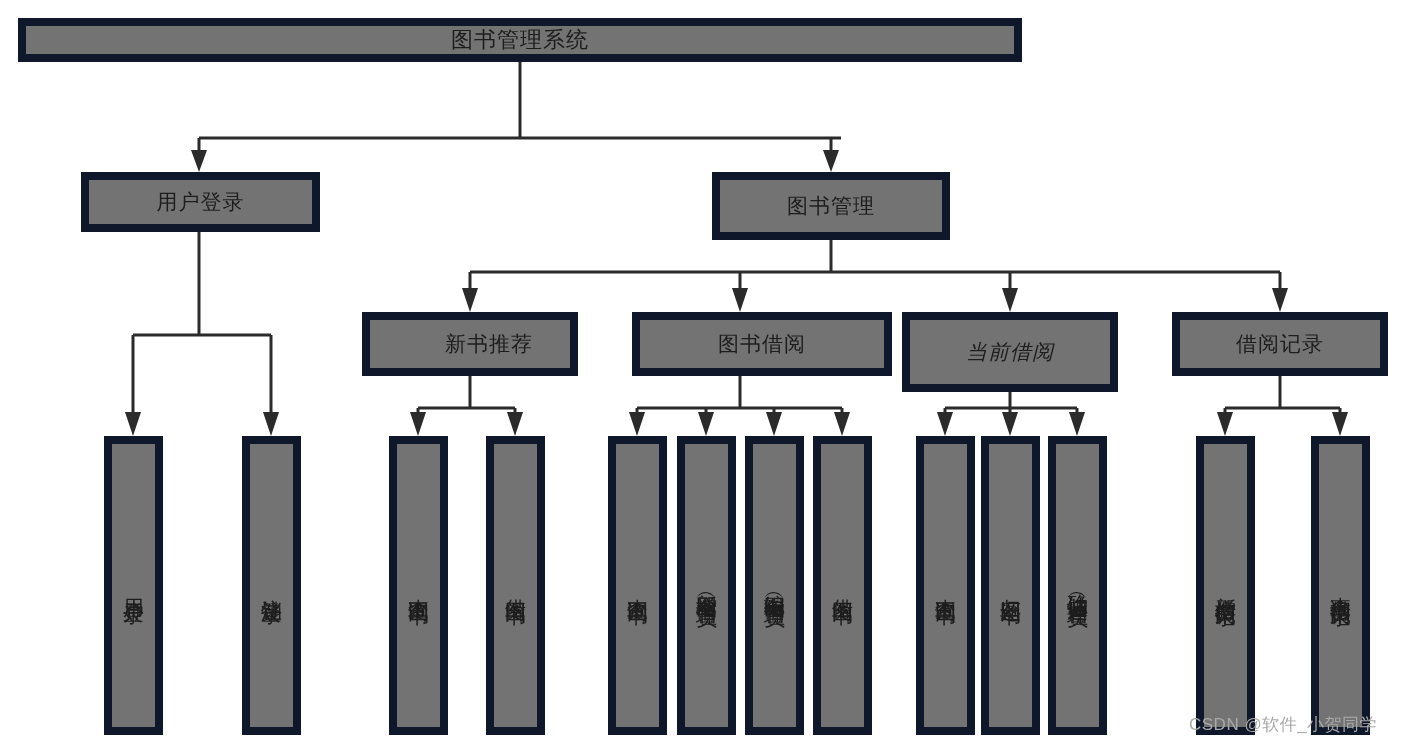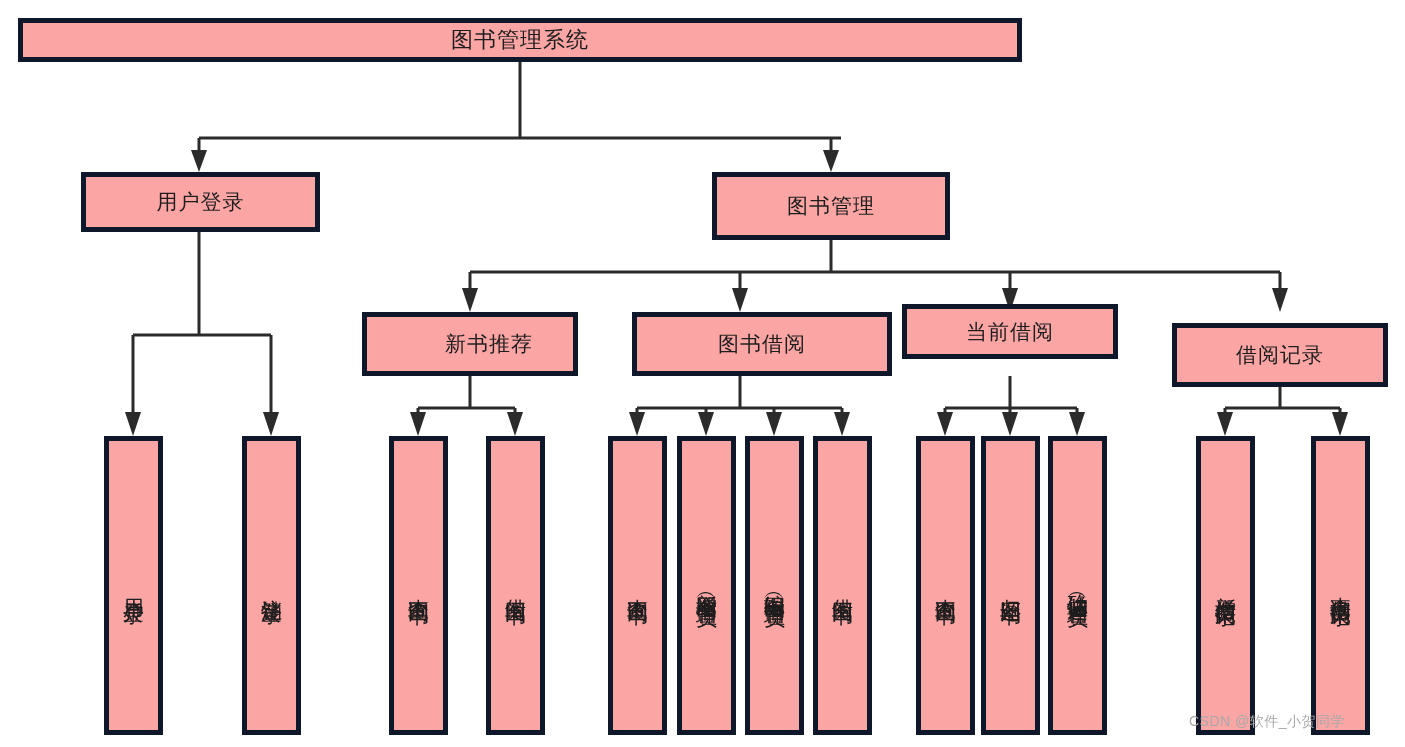--- a/index.html
+++ b/index.html
@@ -13,22 +13,22 @@
   #canvas {
     position: relative;
     width: 1405px;
     height: 747px;
     background: #ffffff;
     overflow: hidden;
   }
   .node {
     position: absolute;
     box-sizing: border-box;
-    background: #fca5a5;
-    border: 5px solid #0f172a;
+    background: #737373;
+    border: 8px solid #0f172a;
     display: flex;
     align-items: center;
     justify-content: center;
     color: #1d1d1d;
   }
   .node.h {
     font-size: 21px;
     letter-spacing: 1px;
     line-height: 1.2;
   }
@@ -50,21 +50,21 @@
     left: 0;
     top: 0;
     width: 1405px;
     height: 747px;
     pointer-events: none;
   }
   .watermark {
     position: absolute;
     left: 1189px;
     top: 713px;
-    font-size: 14px;
+    font-size: 17px;
     color: #a9a9a9;
     white-space: nowrap;
     letter-spacing: 0.5px;
   }
 </style>
 </head>
 <body>
 
 <div id="canvas">
 
@@ -139,22 +139,22 @@
     </g>
   </svg>
 
   <div class="node h root" style="left:18px; top:18px; width:1004px; height:44px;">图书管理系统</div>
 
   <div class="node h" style="left:81px; top:172px; width:239px; height:60px;">用户登录</div>
   <div class="node h" style="left:712px; top:172px; width:238px; height:68px;">图书管理</div>
 
   <div class="node h" style="left:362px; top:312px; width:216px; height:64px;padding-left:38px;">新书推荐</div>
   <div class="node h" style="left:632px; top:312px; width:260px; height:64px;">图书借阅</div>
-  <div class="node h" style="left:902px; top:304px; width:216px; height:55px;">当前借阅</div>
-  <div class="node h" style="left:1172px; top:312px; width:216px; height:64px;margin-top:11px;">借阅记录</div>
+  <div class="node h" style="left:902px; top:312px; width:216px; height:80px;font-style:italic;">当前借阅</div>
+  <div class="node h" style="left:1172px; top:312px; width:216px; height:64px;">借阅记录</div>
 
   <div class="node leaf" style="left:104px; top:436px; width:59px; height:299px;">用户登录</div>
   <div class="node leaf" style="left:242px; top:436px; width:59px; height:299px;">注销登录</div>
 
   <div class="node leaf" style="left:389px; top:436px; width:59px; height:299px;">查询图书</div>
   <div class="node leaf" style="left:486px; top:436px; width:59px; height:299px;">借阅图书</div>
 
   <div class="node leaf" style="left:608px; top:436px; width:59px; height:299px;">查询图书</div>
   <div class="node leaf" style="left:677px; top:436px; width:59px; height:299px;">新增图书（管理员）</div>
   <div class="node leaf" style="left:745px; top:436px; width:59px; height:299px;">编辑图书（管理员）</div>

